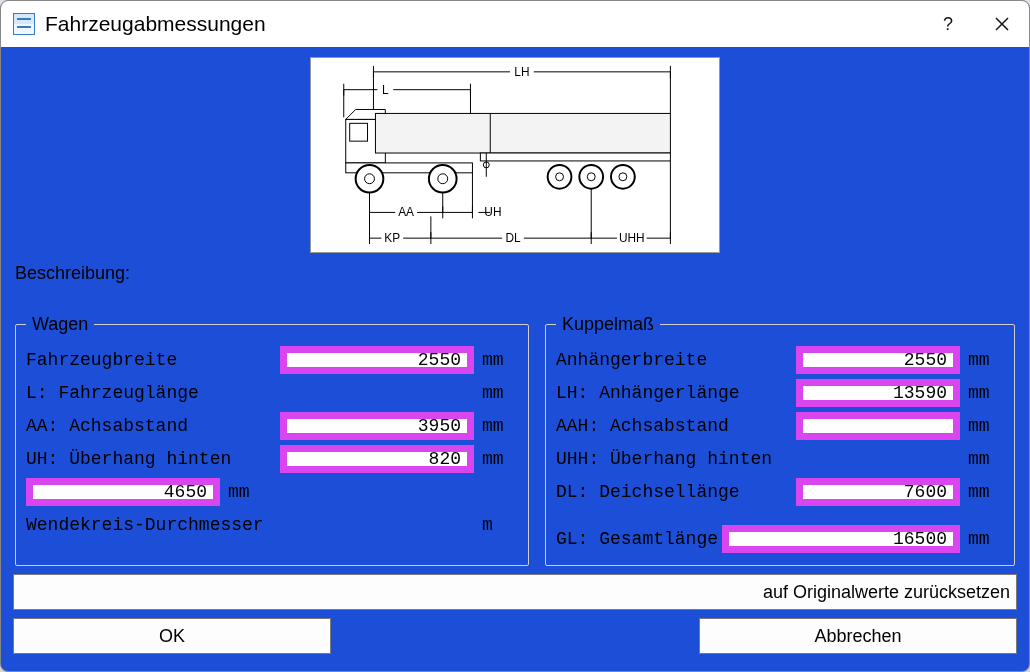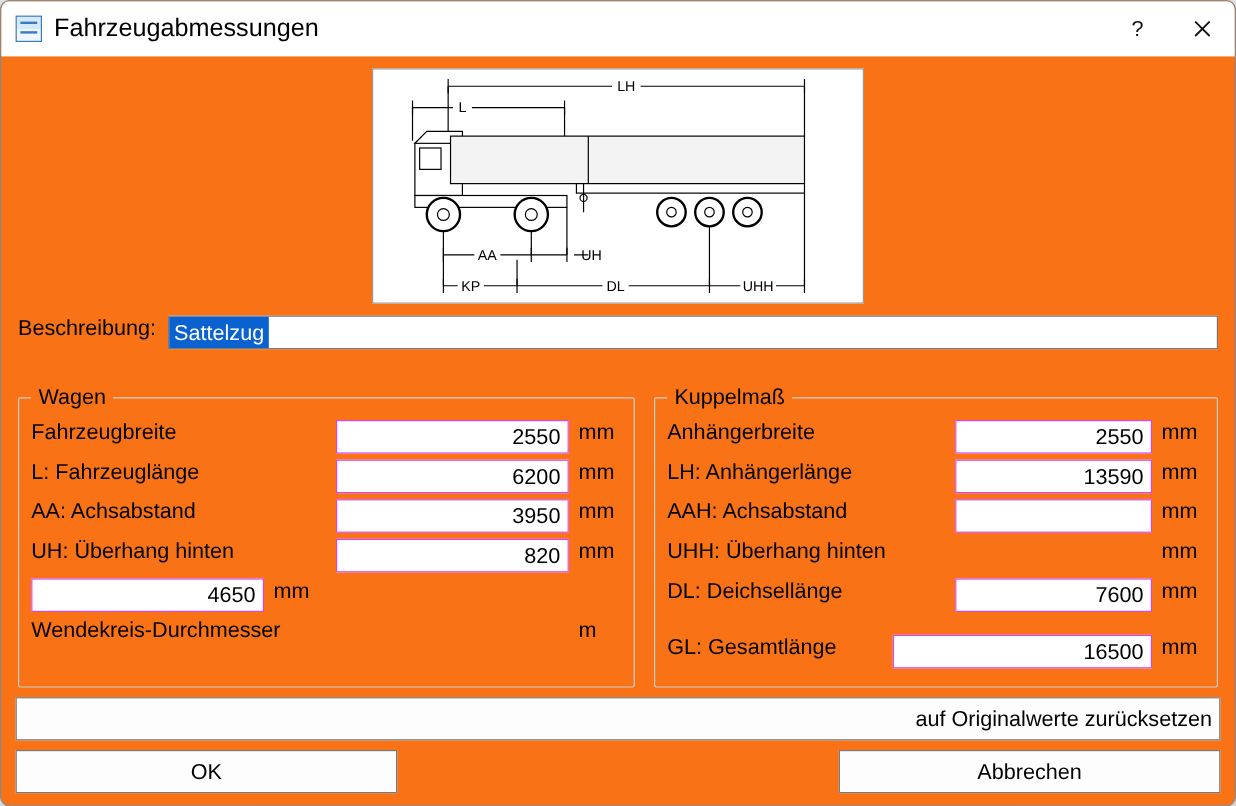--- a/index.html
+++ b/index.html
@@ -7,21 +7,21 @@
     body {
       font-family: "Segoe UI", Tahoma, sans-serif;
       font-size: 18px;
       color: #000;
       background: #e8e8e8;
     }
     .window {
       width: 1030px;
       height: 672px;
       margin: 0;
-      background: #f97316;
+      background: #1d4ed8;
       border: 1px solid #888;
       border-radius: 8px;
       display: flex;
       flex-direction: column;
       overflow: hidden;
       box-shadow: 0 4px 14px rgba(0,0,0,0.2);
     }
     .titlebar {
       height: 46px;
       display: flex;
@@ -121,34 +121,36 @@
       margin-top: 22px;
     }
     fieldset.wagen { flex: 0 0 514px; }
     fieldset.anhaenger { flex: 1; }
     legend {
       padding: 0 6px;
       font-size: 18px;
     }
     .row {
       display: flex;
+      align-items: center;
       height: 33px;
+      font-family: Liberation Mono, monospace;
     }
     .row .field-label {
       flex: 1;
       white-space: nowrap;
     }
     .row input.num {
       width: 194px;
       height: 28px;
       font-family: inherit;
       font-size: 18px;
       text-align: right;
       padding: 2px 6px;
-      border: 1px solid #d946ef;
+      border: 7px solid #d946ef;
       background: #fff;
     }
     .anhaenger .row input.num { width: 164px; }
     .row .unit {
       width: 44px;
       padding-left: 8px;
       text-align: left;
     }
     .spacer { height: 14px; }
     .reset-row {
@@ -264,37 +266,32 @@
         <line x1="132" y1="136" x2="132" y2="156" stroke="#000"></line>
         <line x1="162" y1="116" x2="162" y2="156" stroke="#000"></line>
         <line x1="120" y1="160" x2="120" y2="182" stroke="#000"></line>
         <line x1="282" y1="132" x2="282" y2="182" stroke="#000"></line>
         <line x1="362" y1="104" x2="362" y2="182" stroke="#000"></line>
       </svg>
     </div>
 
     <div class="desc-row">
       <span class="label">Beschreibung:</span>
-      <div class="desc-input-wrap">
-        <input type="text" value="Sattelzug" style="">
-        <span class="fake-sel">Sattelzug</span>
-      </div>
     </div>
 
     <div class="groups-row">
       <fieldset class="wagen">
         <legend>Wagen</legend>
         <div class="row">
           <span class="field-label">Fahrzeugbreite</span>
           <input class="num" value="2550" style="">
           <span class="unit">mm</span>
         </div>
         <div class="row">
           <span class="field-label">L: Fahrzeuglänge</span>
-          <input class="num" value="6200" style="">
           <span class="unit">mm</span>
         </div>
         <div class="row">
           <span class="field-label">AA: Achsabstand</span>
           <input class="num" value="3950" style="">
           <span class="unit">mm</span>
         </div>
         <div class="row">
           <span class="field-label">UH: Überhang hinten</span>
           <input class="num" value="820" style="">
@@ -332,21 +329,21 @@
           <span class="unit">mm</span>
         </div>
         <div class="row">
           <span class="field-label">DL: Deichsellänge</span>
           <input class="num" value="7600" style="">
           <span class="unit">mm</span>
         </div>
         <div class="spacer"></div>
         <div class="row">
           <span class="field-label">GL: Gesamtlänge</span>
-          <input class="num" style="width: 216px;" value="16500">
+          <input class="num" style="width: 238px;" value="16500">
           <span class="unit">mm</span>
         </div>
       </fieldset>
     </div>
 
     <div class="reset-row">
       <button class="wide">auf Originalwerte zurücksetzen</button>
     </div>
 
     <div class="button-row">

